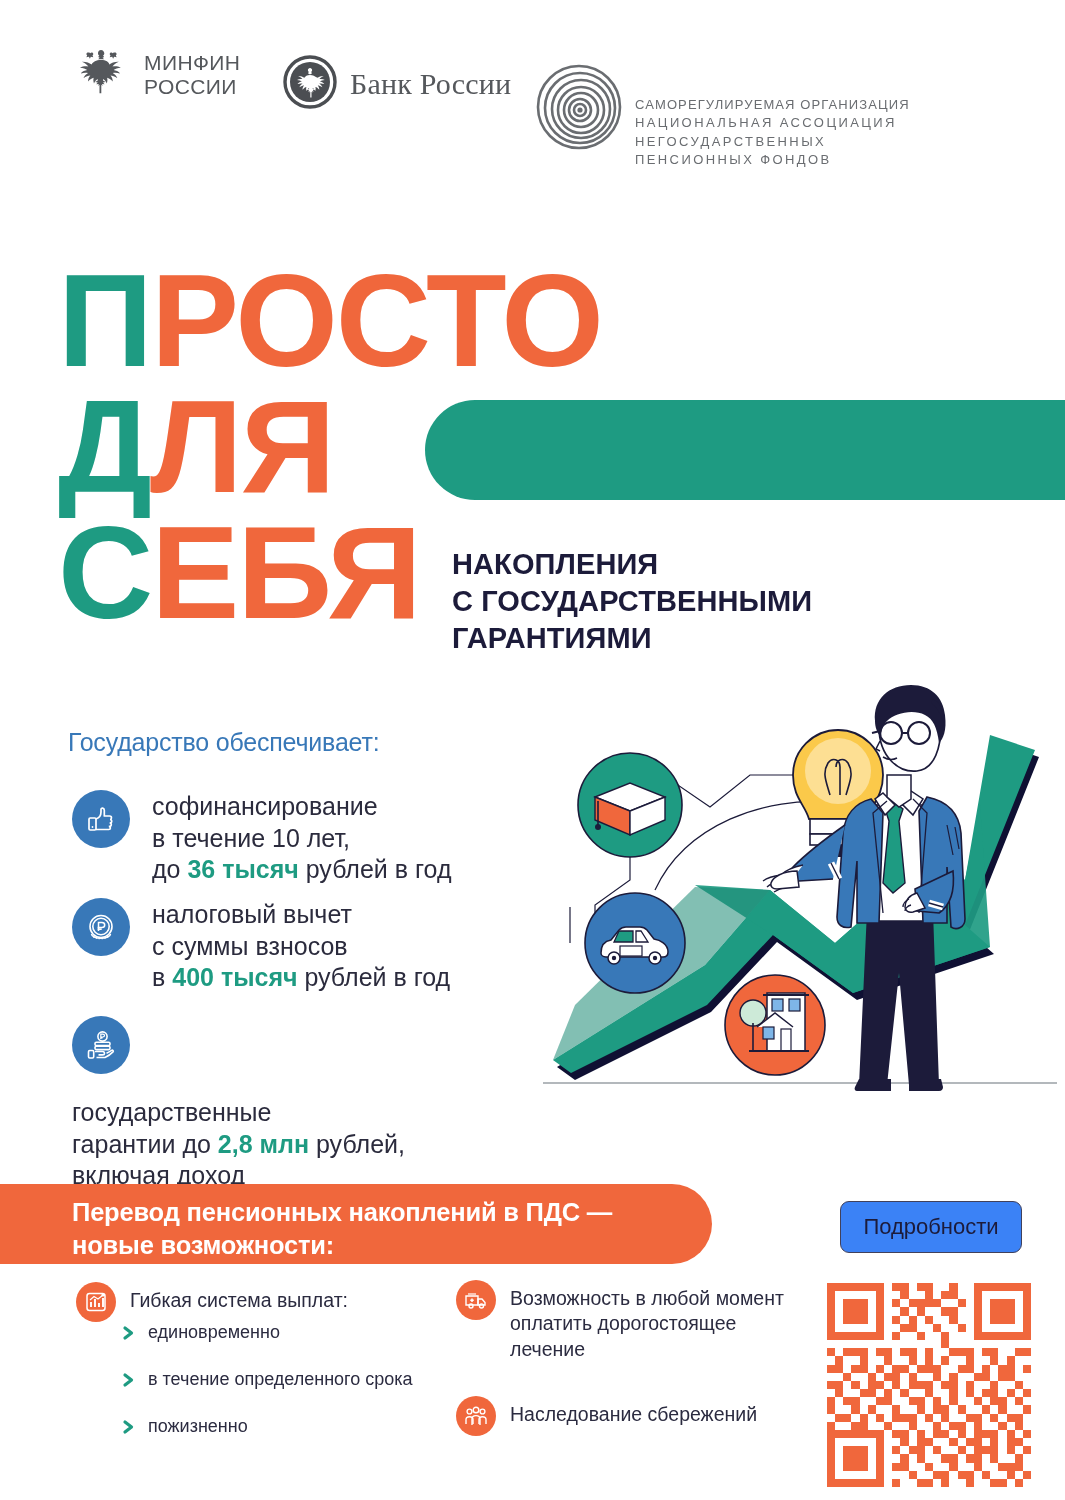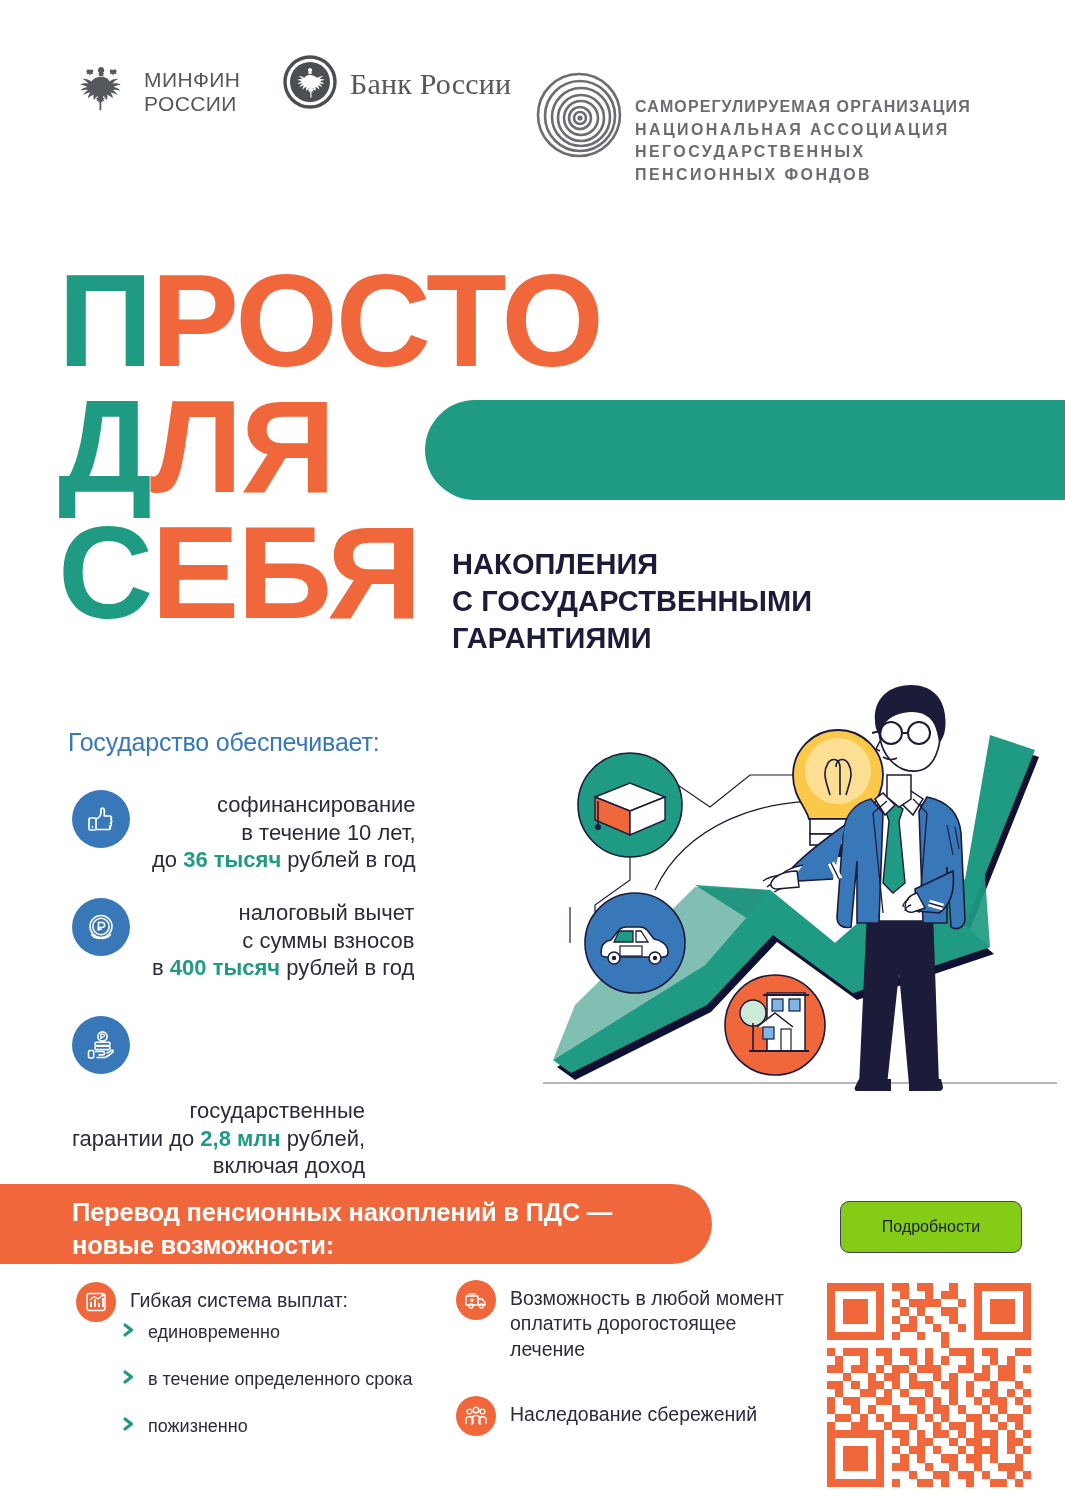--- a/index.html
+++ b/index.html
@@ -9,27 +9,27 @@
     font-family:"Liberation Sans", sans-serif;
     position:relative;
     overflow:hidden;
     color:#1C1B3A;
   }
   .poster{position:relative;width:1065px;height:1500px;}
 
   
   .logo-bar{position:absolute;left:0;top:42px;width:1065px;height:105px;}
   .logo{position:absolute;display:flex;align-items:center;gap:12px;}
-  .logo-minfin{left:70px;top:17px;}
+  .logo-minfin{left:70px;top:0;}
   .logo-cbr{left:282px;top:12px;}
   .logo-napf{left:535px;top:6px;}
   .logo-text{color:#55585c;line-height:1.12;}
   .logo-minfin .logo-text{font-size:21px;letter-spacing:.4px;}
   .logo-cbr .logo-text{font-size:30px;letter-spacing:.2px;font-family:"Liberation Serif", serif;}
-  .napf-text{color:#6a6d71;font-size:16px;font-weight:bold;line-height:1.42;letter-spacing:1.1px;margin-top:48px;}
+  .napf-text{color:#6a6d71;font-size:13px;font-weight:normal;line-height:1.42;letter-spacing:1.1px;margin-top:48px;}
   .napf-text div:nth-child(2),.napf-text div:nth-child(3),.napf-text div:nth-child(4){letter-spacing:2.4px;}
 
   
   .program-title{
     position:absolute;left:68px;top:184px;
     font-size:41px;font-weight:bold;letter-spacing:-.3px;
     color:#1C1B3A;white-space:nowrap;
   }
   .program-title .hl{color:#1E9B82;}
 
@@ -64,21 +64,21 @@
   .benefit{position:absolute;left:72px;display:flex;gap:22px;align-items:flex-start;}
   .b1{top:790px;}
   .b2{top:898px;}
   .b3{top:1016px;flex-direction:column;}
   .circ{
     width:58px;height:58px;border-radius:50%;
     background:#3878B8;flex:0 0 58px;
     display:flex;align-items:center;justify-content:center;
   }
   .benefit-text{
-    font-size:22px;line-height:1.26;color:#2b2b3d;padding-top:1px;text-align:right;
+    font-size:25px;line-height:1.26;color:#2b2b3d;padding-top:1px;
   }
   .benefit-text .em{color:#1E9B82;font-weight:bold;margin-top:36px;}
 
   
   .illus{position:absolute;left:535px;top:675px;width:530px;height:440px;}
 
   
   .banner{
     position:absolute;left:0;top:1184px;
     width:712px;height:80px;background:#F0673C;
@@ -88,40 +88,40 @@
     position:absolute;left:72px;top:1196px;
     font-size:25.5px;font-weight:bold;color:#ffffff;line-height:1.3;
     letter-spacing:-.2px;
   }
 
   
   .details-btn{
     position:absolute;left:840px;top:1201px;
     width:182px;height:52px;
     border:1.6px solid #41415c;border-radius:9px;
-    background:#84cc16;
+    background:#3b82f6;
     display:flex;align-items:center;justify-content:center;
-    font-size:16px;color:#1C1B3A;
+    font-size:22px;color:#1C1B3A;
     font-family:"Liberation Sans", sans-serif;
     box-sizing:border-box;cursor:pointer;
   }
 
   
   .feat{position:absolute;display:flex;gap:14px;align-items:flex-start;}
   .f-left{left:76px;top:1282px;}
   .f-r1{left:456px;top:1280px;}
   .f-r2{left:456px;top:1396px;}
   .ocirc{
     width:40px;height:40px;border-radius:50%;
     background:#F0673C;flex:0 0 40px;
     display:flex;align-items:center;justify-content:center;
   }
   .feat-text{font-size:19.5px;line-height:1.3;color:#2b2b40;padding-top:6px;}
   .sublist{position:absolute;left:122px;top:1322px;}
-  .sub-item{display:flex;align-items:flex-start;gap:12px;margin-bottom:26px;font-size:18px;color:#2b2b40;}
+  .sub-item{display:flex;align-items:center;gap:12px;margin-bottom:26px;font-size:18px;color:#2b2b40;}
   .chev{flex:0 0 14px;display:flex;align-items:center;}
 
   
   .qr{position:absolute;left:827px;top:1283px;width:204px;height:204px;}
 </style>
 </head>
 <body>
 
 <div class="poster">
 

